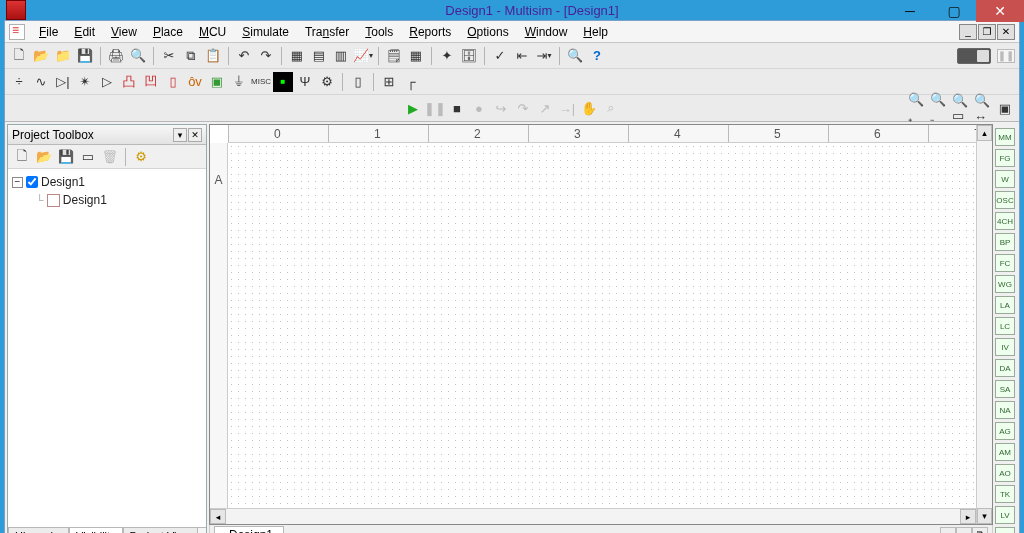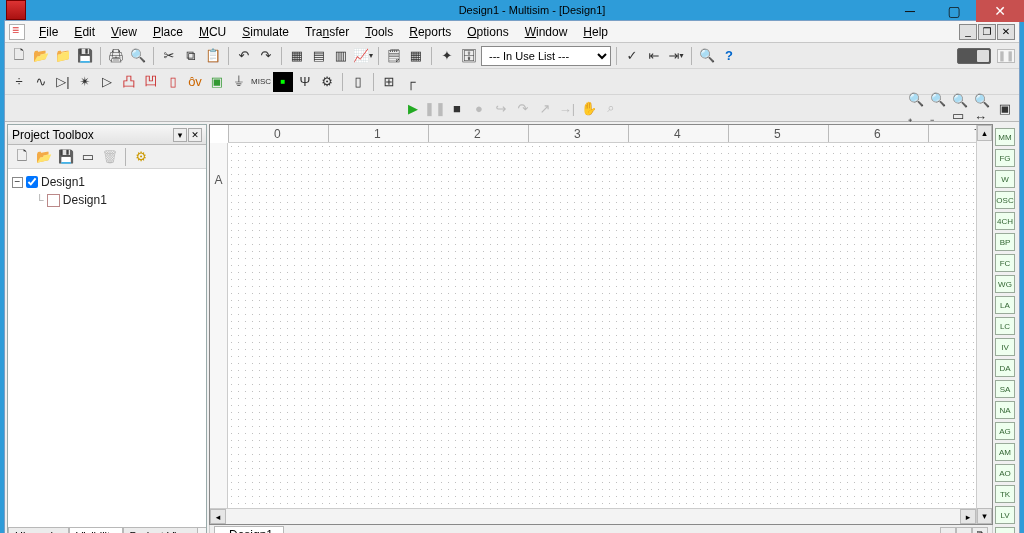--- a/index.html
+++ b/index.html
@@ -1,21 +1,21 @@
 <!DOCTYPE html>
 <html><head>
 <meta charset="utf-8">
 <style>
 * { box-sizing: border-box; margin: 0; padding: 0; font-family: "Segoe UI", Tahoma, sans-serif; font-size: 12px; }
 body { background: #2e9cd9; width: 1024px; height: 533px; overflow: hidden; display: flex; flex-direction: column; }
 
 
 .titlebar { height: 30px; background: #2e9cd9; display: flex; align-items: center; position: relative; }
 .titlebar .app-icon { width: 20px; height: 20px; margin: 0 6px; background: linear-gradient(#d33, #a11); border: 1px solid #700; }
-.titlebar .title { position: absolute; left: 0; right: 0; text-align: center; color: #000000; font-size: 11px; padding-left: 40px; }
+.titlebar .title { position: absolute; left: 0; right: 0; text-align: center; color: #4c1d95; font-size: 13px; padding-left: 40px; }
 .titlebar .win-controls { position: absolute; right: 0; top: 0; display: flex; height: 22px; }
 .titlebar .win-btn { width: 44px; height: 22px; display: flex; align-items: center; justify-content: center; color: #111; font-size: 14px; }
 .titlebar .win-btn.close { background: #c8504f; color: #fff; width: 48px; }
 
 
 .inner { margin: 0 4px 4px 4px; flex: 1; display: flex; flex-direction: column; background: #f0f0f0; border: 1px solid #7aa0c6; }
 
 
 .menubar { height: 22px; display: flex; align-items: center; padding: 0 4px; border-bottom: 1px solid #c7c7c7; background: #f5f5f5; }
 .menubar .ico { width: 16px; height: 16px; margin-right: 6px; display:inline-block; background:#fff; border:1px solid #b0b0b0; position:relative; }
@@ -142,23 +142,20 @@
     <div class="tb">▦</div>
     <div class="tb">▤</div>
     <div class="tb">▥</div>
     <div class="tb">📈<span style="font-size:8px">▾</span></div>
     <div class="sep"></div>
     <div class="tb">🗒</div>
     <div class="tb">▦</div>
     <div class="sep"></div>
     <div class="tb">✦</div>
     <div class="tb">🗄</div>
-    <select class="tb-select">
-      <option>--- In Use List ---</option>
-    </select>
     <div class="sep"></div>
     <div class="tb">✓</div>
     <div class="tb">⇤</div>
     <div class="tb">⇥<span style="font-size:8px">▾</span></div>
     <div class="sep"></div>
     <div class="tb" style="color:#06c">🔍</div>
     <div class="tb" style="color:#06c;font-weight:bold">?</div>
 
     <div class="right-top-switch">
       <div class="switch">

